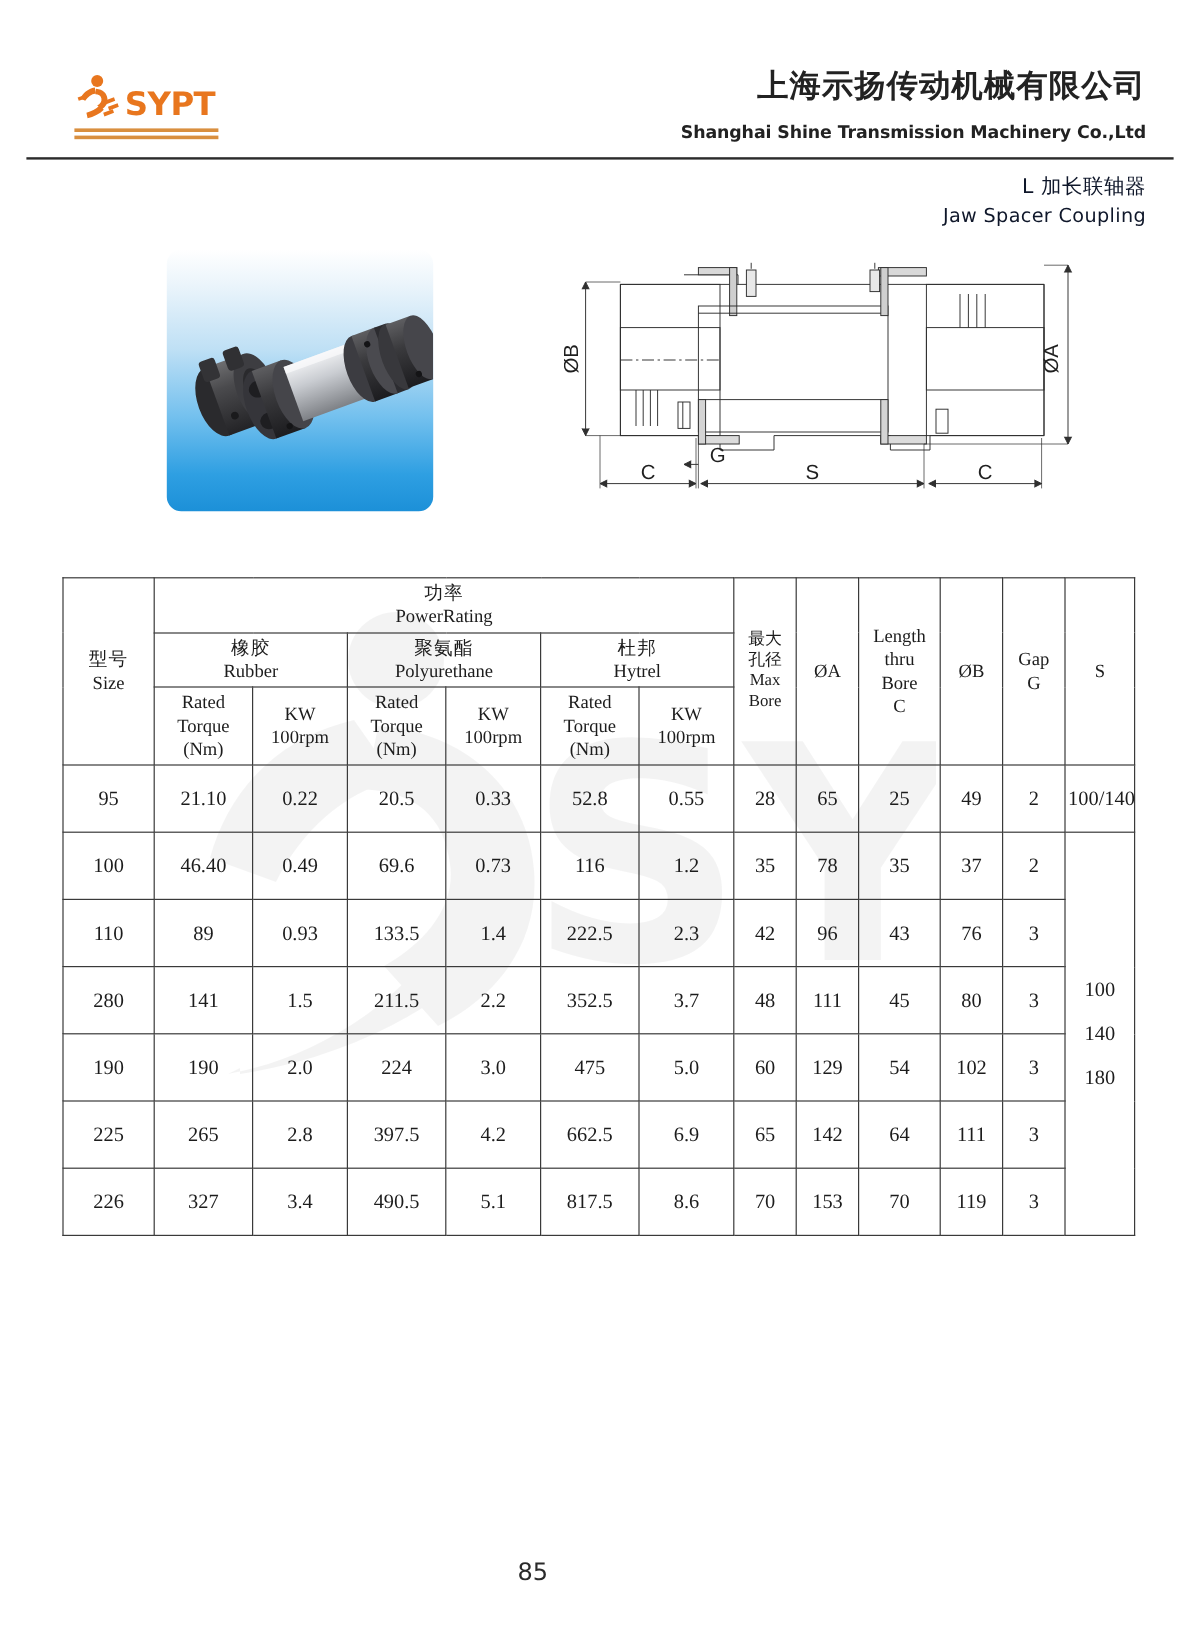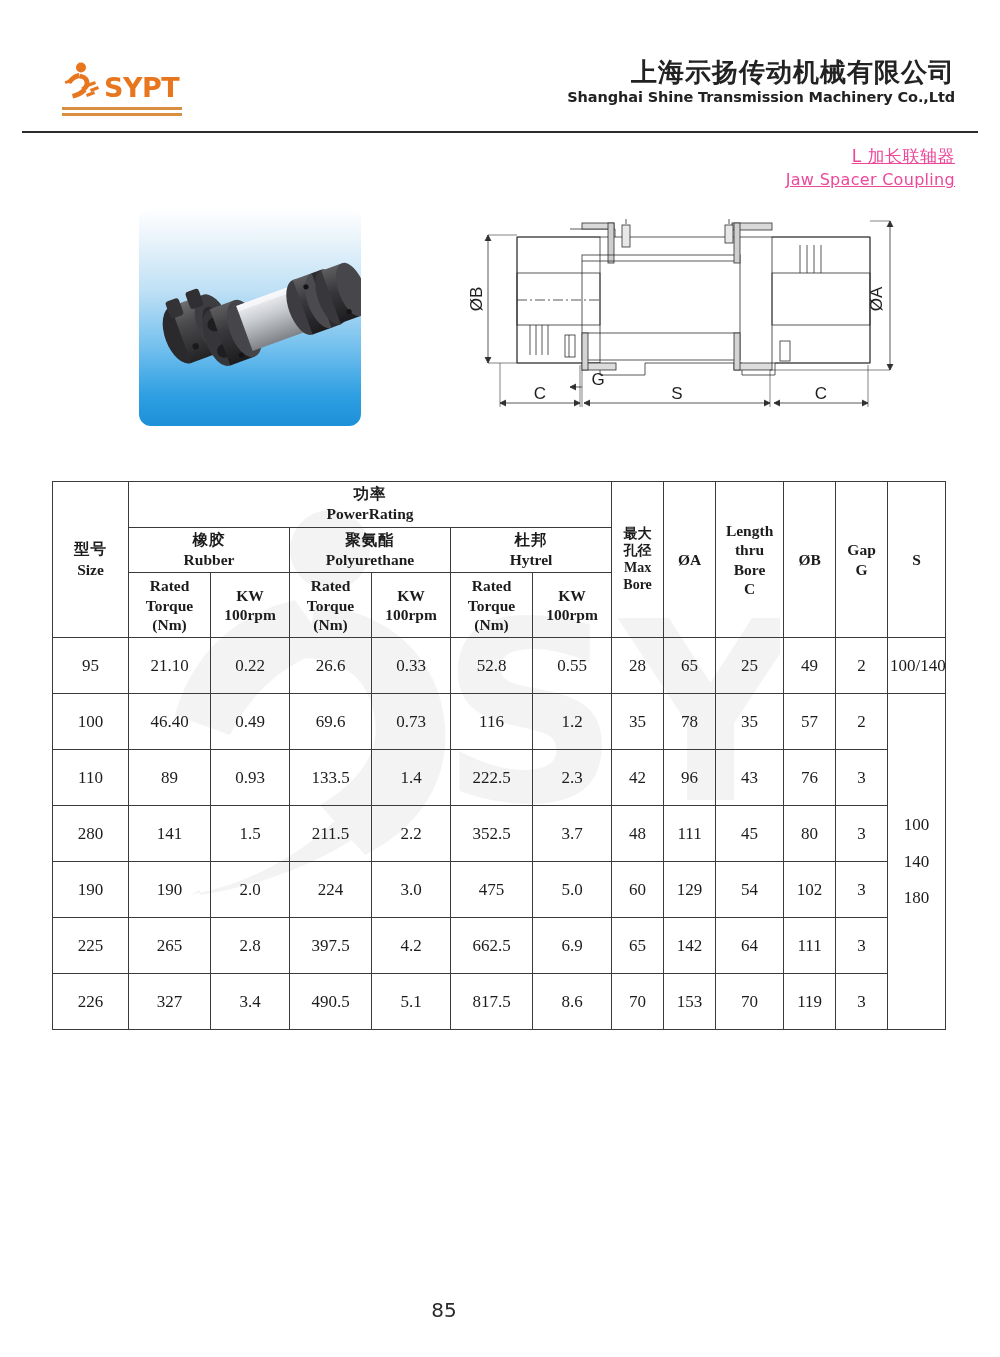--- a/index.html
+++ b/index.html
@@ -65,39 +65,38 @@
     letter-spacing: 1px;
     color: #222;
     line-height: 1.15;
   }
   .company-en {
     font-family: "DejaVu Sans", sans-serif;
     font-size: 14.5px;
     font-weight: bold;
     color: #222;
     line-height: 1.3;
-    margin-top: 0;
+    margin-top: 14px;
     letter-spacing: -0.1px;
   }
   .header-rule {
     position: absolute;
     left: 22px;
     top: 131px;
     width: 956px;
     height: 2px;
     background: #2b2b2b;
   }
 
   .product-title {
     position: absolute;
     right: 45px;
     top: 145px;
     text-align: right;
-    color: #ec4899;
-    text-decoration: underline;
+    color: #0f172a;
   }
   .title-cn {
     font-family: "DejaVu Sans", sans-serif;
     font-size: 17px;
     line-height: 1.4;
     letter-spacing: 0.5px;
   }
   .title-en {
     font-family: "DejaVu Sans", sans-serif;
     font-size: 16px;
@@ -157,21 +156,21 @@
   }
   table.spec th, table.spec td {
     border: 1.5px solid #3a3a3a;
     text-align: center;
     vertical-align: middle;
     font-family: "Liberation Serif", "DejaVu Serif", serif;
     color: #1c1c1c;
     background: transparent;
   }
   table.spec th {
-    font-weight: bold;
+    font-weight: normal;
     font-size: 15.5px;
     line-height: 1.24;
     padding: 3px 2px;
   }
   table.spec td {
     font-size: 17px;
     height: 55px;
     padding: 0 2px;
   }
   .th-cn {
@@ -495,21 +494,21 @@
           <span class="th-en">100rpm</span>
         </th>
       </tr>
     </thead>
 
     <tbody>
       <tr>
         <td>95</td>
         <td>21.10</td>
         <td>0.22</td>
-        <td>26.6</td>
+        <td>20.5</td>
         <td>0.33</td>
         <td>52.8</td>
         <td>0.55</td>
         <td>28</td>
         <td>65</td>
         <td>25</td>
         <td>49</td>
         <td>2</td>
         <td>100/140</td>
       </tr>
@@ -518,21 +517,21 @@
         <td>100</td>
         <td>46.40</td>
         <td>0.49</td>
         <td>69.6</td>
         <td>0.73</td>
         <td>116</td>
         <td>1.2</td>
         <td>35</td>
         <td>78</td>
         <td>35</td>
-        <td>57</td>
+        <td>37</td>
         <td>2</td>
         <td rowspan="6" class="s-stack">
           <div>100</div>
           <div>140</div>
           <div>180</div>
         </td>
       </tr>
 
       <tr>
         <td>110</td>

